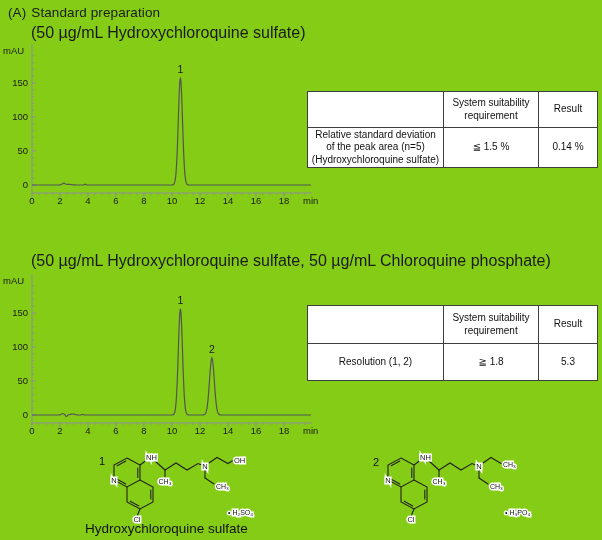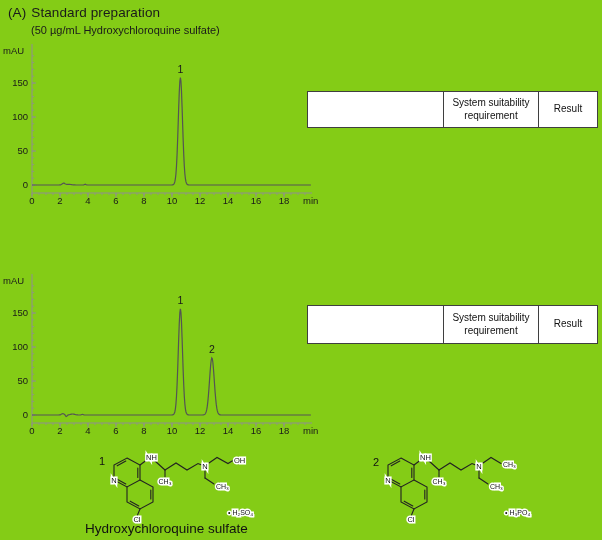--- a/index.html
+++ b/index.html
@@ -4,21 +4,21 @@
 <style>
   html,body{margin:0;padding:0;background:#fff;}
   #page{
     position:relative;width:602px;height:540px;background:#84cc16;
     font-family:"Liberation Sans","DejaVu Sans",sans-serif;color:#1a1a1a;
     overflow:hidden;
   }
   .abs{position:absolute;}
   .sec-heading{font-size:13.5px;letter-spacing:.1px;white-space:nowrap;}
   .sec-label{margin-right:5px;}
-  .sec-subtitle{font-size:11px;white-space:nowrap;}
+  .sec-subtitle{font-size:16px;white-space:nowrap;}
   svg{display:block;overflow:visible;}
   .chart-svg{position:absolute;left:0;}
   table.suit-table{
     position:absolute;border-collapse:collapse;table-layout:fixed;
     font-size:10px;line-height:1.22;color:#111;
   }
   table.suit-table th, table.suit-table td{
     border:1px solid #3f3f3f;text-align:center;vertical-align:middle;
     font-weight:normal;padding:1px 3px;background:#fff;
   }
@@ -140,23 +140,29 @@
         <col style="width:136px">
         <col style="width:95px">
         <col style="width:59px">
       </colgroup>
     <tbody>
         <tr style="height:36px">
       <th></th>
       <th>System suitability requirement</th>
       <th>Result</th>
     </tr>
+    <tr style="height:40px">
+      <td>Relative standard deviation of the peak area (n=5) (Hydroxychloroquine sulfate)</td>
+      <td>≦ 1.5 %</td>
+      <td>0.14 %</td>
+    </tr>
   </tbody>
     </table>
 
+  <div class="abs sec-subtitle" style="left:31px;top:252px">(50 µg/mL Hydroxychloroquine sulfate, 50 µg/mL Chloroquine phosphate)</div>
 
   <svg class="chart-svg" style="top:268px" width="330" height="176" viewBox="0 0 330 176">
       <line x1="32" y1="6" x2="32" y2="155" stroke="#8f8f8f" stroke-width="1"></line>
       <line x1="32" y1="155" x2="312" y2="155" stroke="#8f8f8f" stroke-width="1"></line>
       <line x1="32" y1="147" x2="34.2" y2="147" stroke="#8f8f8f" stroke-width="0.8"></line>
       <line x1="32" y1="140.2" x2="34.2" y2="140.2" stroke="#8f8f8f" stroke-width="0.8"></line>
       <line x1="32" y1="133.4" x2="34.2" y2="133.4" stroke="#8f8f8f" stroke-width="0.8"></line>
       <line x1="32" y1="126.6" x2="34.2" y2="126.6" stroke="#8f8f8f" stroke-width="0.8"></line>
       <line x1="32" y1="119.8" x2="34.2" y2="119.8" stroke="#8f8f8f" stroke-width="0.8"></line>
       <line x1="32" y1="113" x2="34.2" y2="113" stroke="#8f8f8f" stroke-width="0.8"></line>
@@ -254,20 +260,25 @@
         <col style="width:136px">
         <col style="width:95px">
         <col style="width:59px">
       </colgroup>
     <tbody>
         <tr style="height:38px">
       <th></th>
       <th>System suitability requirement</th>
       <th>Result</th>
     </tr>
+    <tr style="height:37px">
+      <td>Resolution (1, 2)</td>
+      <td>≧  1.8</td>
+      <td>5.3</td>
+    </tr>
   </tbody>
     </table>
 
   <svg class="abs" style="left:85px;top:444px" width="200" height="88" viewBox="0 0 200 88">
 
     <path class="bond" d="M42,14 L55,21 L55,36 L42,43 L29,36 L29,21 Z"></path>
 
     <path class="bond" d="M55,36 L68,43 L68,58 L55,65 L42,58 L42,43"></path>
 
     <line class="bond" x1="32.2" y1="21.8" x2="40.8" y2="17.1"></line>

